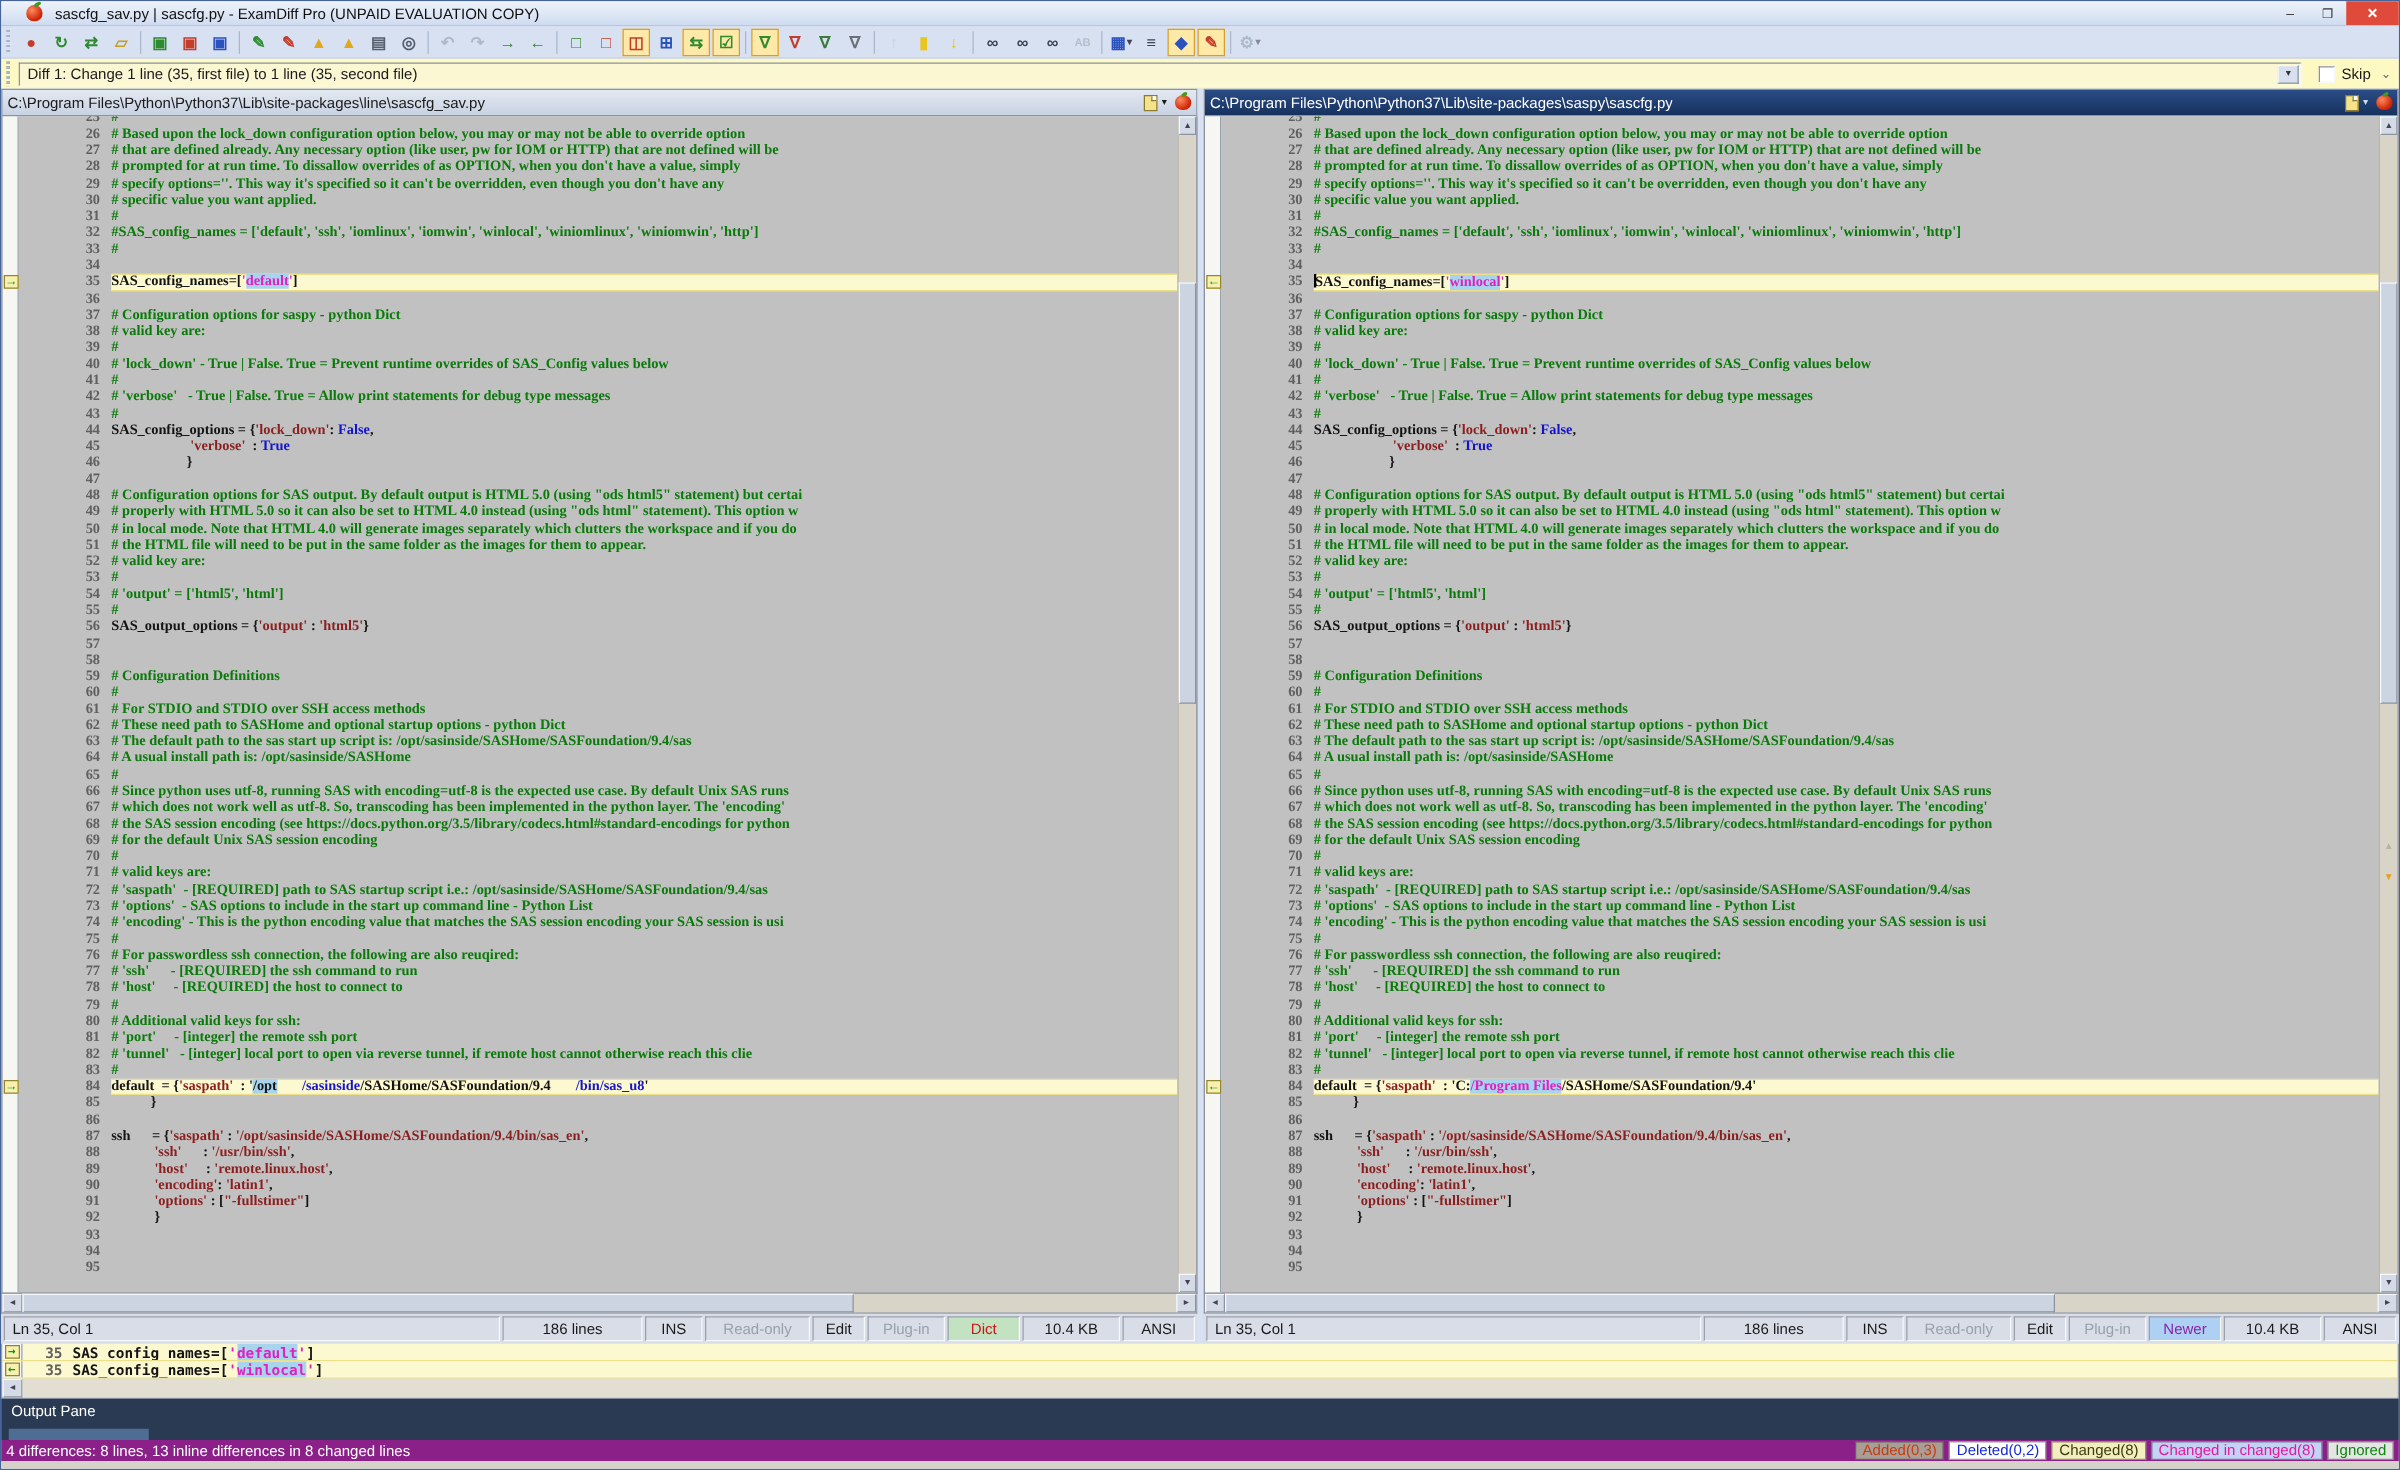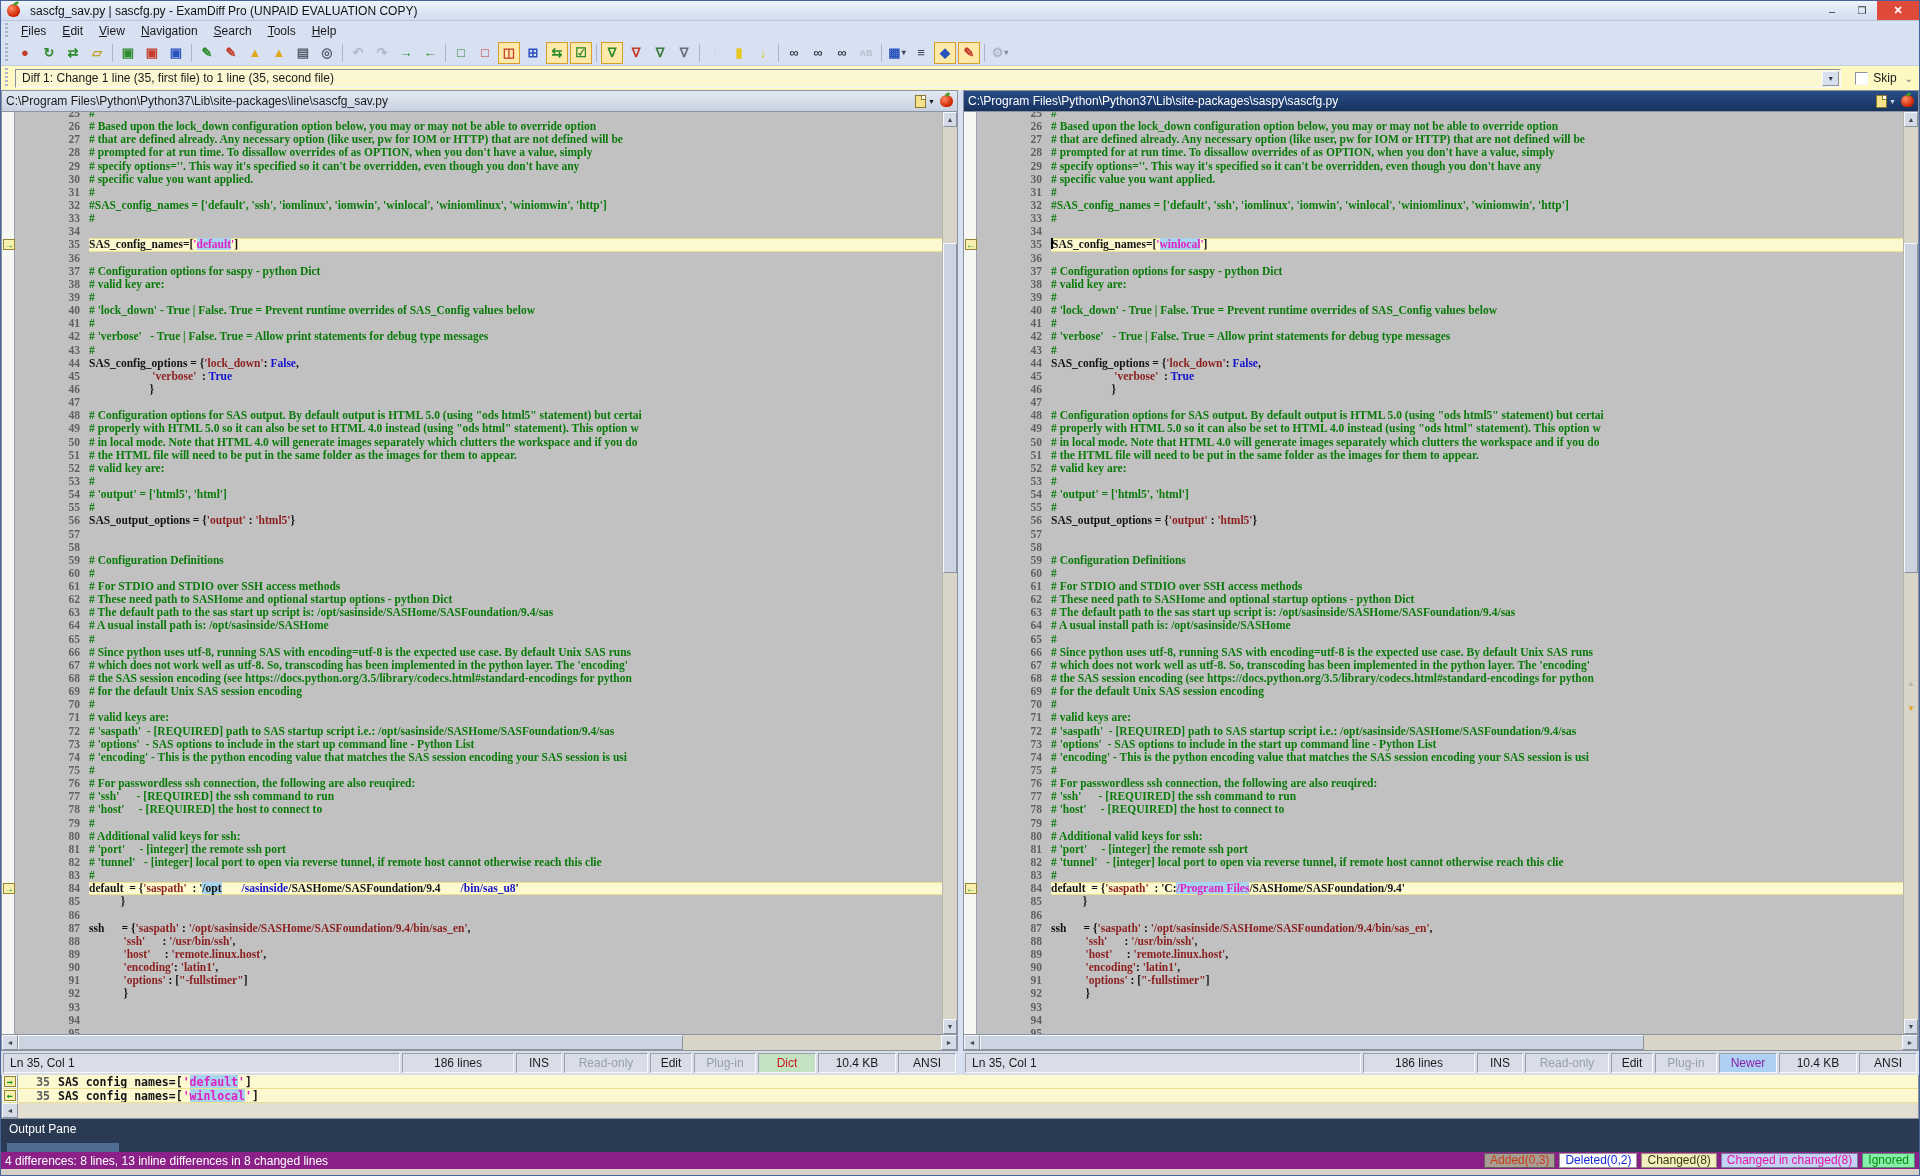--- a/index.html
+++ b/index.html
@@ -3,21 +3,21 @@
 <meta charset="utf-8">
 <style>
   * { box-sizing: border-box; margin: 0; padding: 0; }
   html,body { width:1920px; height:1176px; overflow:hidden; background:#9aa4b4;
     font-family:"Liberation Sans", sans-serif; font-size:12px; color:#1a1a1a; }
   .win { width:1920px; height:1176px; display:flex; flex-direction:column;
     border:1px solid #46639a; background:#d7e1f2; }
 
   
   .titlebar { height:20px; flex:0 0 20px; display:flex; align-items:center;
-    background:linear-gradient(#eef3fb,#cfdcf0); padding-left:6px; border-bottom:1px solid #b9c6dc; }
+    background:linear-gradient(#eef3fb,#cfdcf0); padding-left:20px; border-bottom:1px solid #b9c6dc; }
   .apple { position:relative; width:13px; height:13px; border-radius:50% 50% 46% 46%;
     background:radial-gradient(circle at 35% 32%, #ff8a62, #cc2200 70%); flex:0 0 13px; }
   .apple .leaf { position:absolute; width:6px; height:3px; left:6px; top:-2px;
     background:#3f9c1d; border-radius:60% 60% 60% 60%; transform:rotate(-28deg); }
   .title { margin-left:10px; color:#111; }
   .wctrls { margin-left:auto; display:flex; height:100%; }
   .wbtn { width:30px; height:100%; display:flex; align-items:center; justify-content:center;
     color:#333; font-size:11px; }
   .wbtn.max { font-size:10px; }
   .wbtn.close { width:42px; background:#e04a3a; color:#fff; font-weight:bold; }
@@ -150,24 +150,20 @@
         <span class="leaf"></span>
       </span>
     <span class="title">sascfg_sav.py  |  sascfg.py - ExamDiff Pro (UNPAID EVALUATION COPY)</span>
     <span class="wctrls">
       <span class="wbtn">–</span>
       <span class="wbtn max">❒</span>
       <span class="wbtn close">✕</span>
     </span>
   </div>
 
-  <div class="menubar">
-    <span class="grip"></span>
-    <span id="menu-items"><span class="menu-item"><u>F</u>iles</span><span class="menu-item"><u>E</u>dit</span><span class="menu-item"><u>V</u>iew</span><span class="menu-item"><u>N</u>avigation</span><span class="menu-item"><u>S</u>earch</span><span class="menu-item"><u>T</u>ools</span><span class="menu-item"><u>H</u>elp</span></span>
-  </div>
 
   <div class="toolbar" id="toolbar">
     <span class="grip"></span>
   <div class="tb-btn">
         <span class="tb-glyph" style="color: rgb(196, 60, 42);">●</span>
       </div>
       <div class="tb-btn">
         <span class="tb-glyph" style="color: rgb(46, 139, 46);">↻</span>
       </div>
       <div class="tb-btn">
@@ -559,19 +555,19 @@
     <div class="op-tab"></div>
   </div>
 
   <div class="purple">
     <span>4 differences: 8 lines, 13 inline differences in 8 changed lines</span>
     <span class="badges" id="badges">
         <span class="badge" style="color: rgb(200, 60, 20); background: rgb(168, 158, 150);">Added(0,3)</span>
         <span class="badge" style="color: rgb(22, 40, 216); background: rgb(255, 255, 255);">Deleted(0,2)</span>
         <span class="badge" style="color: rgb(60, 60, 16); background: rgb(242, 238, 190);">Changed(8)</span>
         <span class="badge" style="color: rgb(232, 24, 160); background: rgb(196, 210, 246);">Changed in changed(8)</span>
-        <span class="badge" style="color: rgb(12, 138, 12); background: #86efac;">Ignored</span>
+        <span class="badge" style="color: rgb(12, 138, 12); background: #e5e5e5;">Ignored</span>
       </span>
   </div>
 
   <div class="bstrip"></div>
 
 </div>
 
 </body></html>

